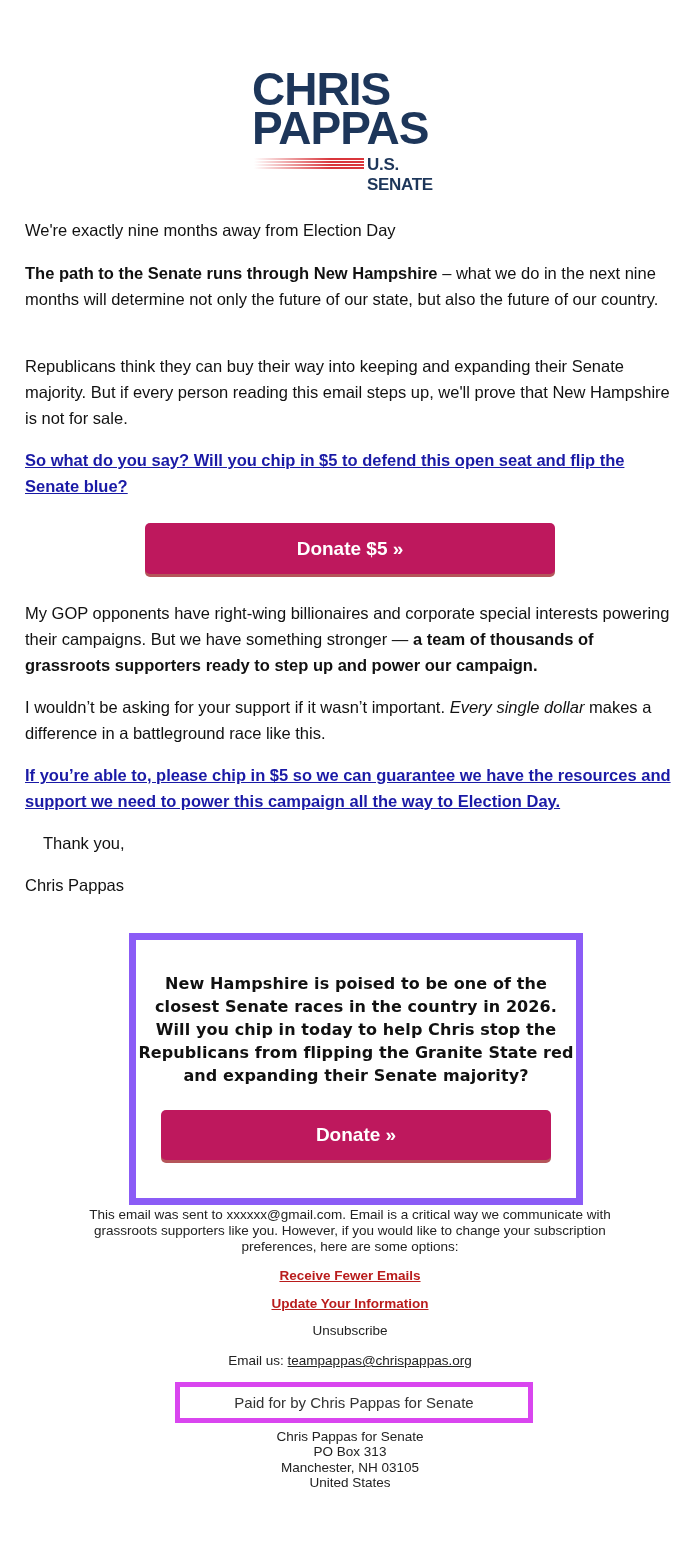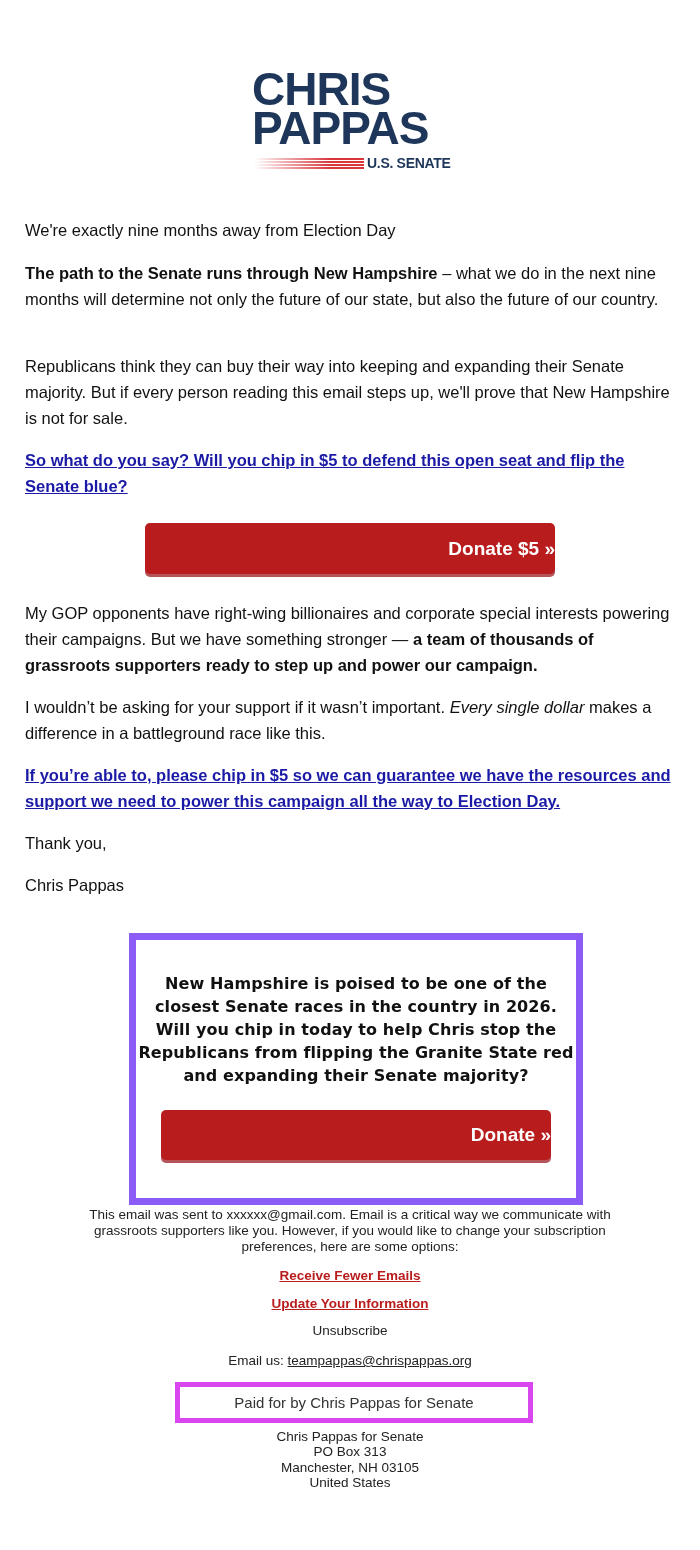--- a/index.html
+++ b/index.html
@@ -3,26 +3,26 @@
 <meta charset="utf-8">
 <style>
   html, body { margin:0; padding:0; background:#ffffff; }
   body { width:700px; height:1550px; position:relative; font-family:"Liberation Sans", sans-serif; color:#111; overflow:hidden; }
   .logo { position:absolute; left:252px; top:66px; width:200px; height:110px; }
   .logo .l1, .logo .l2 { font-family:"Liberation Sans", sans-serif; font-weight:700; color:#1d365a; font-size:46px; line-height:38px; letter-spacing:-1px; }
   .logo .l1 { position:absolute; left:0; top:4px; }
   .logo .l2 { position:absolute; left:0; top:43px; }
   .logo .stripes { position:absolute; left:2px; top:92px; width:110px; height:14px; }
   .logo .stripes span { display:block; height:2px; margin-bottom:1px; background:linear-gradient(to right, rgba(226,76,76,0), #d9353b 70%, #d9353b); }
-  .logo .sen { position:absolute; left:115px; top:89px; font-weight:700; color:#1d365a; font-size:14px; letter-spacing:-0.3px; }
+  .logo .sen { position:absolute; left:115px; top:89px; font-weight:700; color:#1d365a; font-size:17px; letter-spacing:-0.3px; }
 
   .body-text { position:absolute; left:25px; width:655px; font-size:16.5px; line-height:26px; color:#111; }
   .body-text b { font-weight:700; }
   .link { color:#1a0dab; font-weight:700; text-decoration:underline; color:#1a1aa6; }
-  .btn { position:absolute; background:#b91c1c; color:#fff; font-weight:700; font-size:19px; text-align:right; border-radius:5px; box-shadow:0 3px 0 #b5555a; cursor:pointer; }
+  .btn { position:absolute; background:#be185d; color:#fff; font-weight:700; font-size:19px; text-align:center; border-radius:5px; box-shadow:0 3px 0 #b5555a; cursor:pointer; }
   .btn1 { left:145px; top:523px; width:410px; height:51px; line-height:51px; }
   .box { position:absolute; left:129px; top:933px; width:440px; height:258px; border:7px solid #8b5cf6; }
   .box-text { position:absolute; left:0; top:32px; width:440px; text-align:center; font-family:"DejaVu Sans", sans-serif; font-weight:700; font-size:16px; line-height:23px; color:#111; letter-spacing:0.1px; }
   .btn2 { left:25px; top:170px; width:390px; height:50px; line-height:50px; font-size:19px; }
   .footer { position:absolute; left:60px; width:580px; text-align:center; font-size:13.5px; color:#222; line-height:16px; }
   .flink { font-weight:700; text-decoration:underline; color:#b91c1c; }
   .paid { position:absolute; left:175px; top:1382px; width:348px; height:31px; border:5px solid #d946ef; text-align:center; line-height:31px; font-size:15px; color:#333; }
 </style>
 </head>
 <body>
@@ -48,21 +48,21 @@
 <div class="body-text" style="top:447px;"><a class="link">So what do you say? Will you chip in $5 to defend this open seat and flip the Senate blue?</a></div>
 
 <div class="btn btn1">Donate $5 »</div>
 
 <div class="body-text" style="top:600px;"><span>My GOP opponents have right-wing billionaires and corporate special interests powering their campaigns. But we have something stronger — </span><b>a team of thousands of grassroots supporters ready to step up and power our campaign.</b></div>
 
 <div class="body-text" style="top:694px;"><span>I wouldn’t be asking for your support if it wasn’t important. </span><i>Every single dollar</i><span> makes a difference in a battleground race like this.</span></div>
 
 <div class="body-text" style="top:762px;"><a class="link">If you’re able to, please chip in $5 so we can guarantee we have the resources and support we need to power this campaign all the way to Election Day.</a></div>
 
-<div class="body-text" style="top:830px;">Thank you,</div>
+<div class="body-text" style="top:830px;margin-left:18px;">Thank you,</div>
 <div class="body-text" style="top:872px;">Chris Pappas</div>
 
 <div class="box">
   <div class="box-text">New Hampshire is poised to be one of the closest Senate races in the country in 2026. Will you chip in today to help Chris stop the Republicans from flipping the Granite State red and expanding their Senate majority?</div>
   <div class="btn btn2">Donate »</div>
 </div>
 
 <div class="footer" style="top:1207px;">This email was sent to xxxxxx@gmail.com. Email is a critical way we communicate with grassroots supporters like you. However, if you would like to change your subscription preferences, here are some options:</div>
 
 <div class="footer" style="top:1268px;"><a class="flink">Receive Fewer Emails</a></div>

